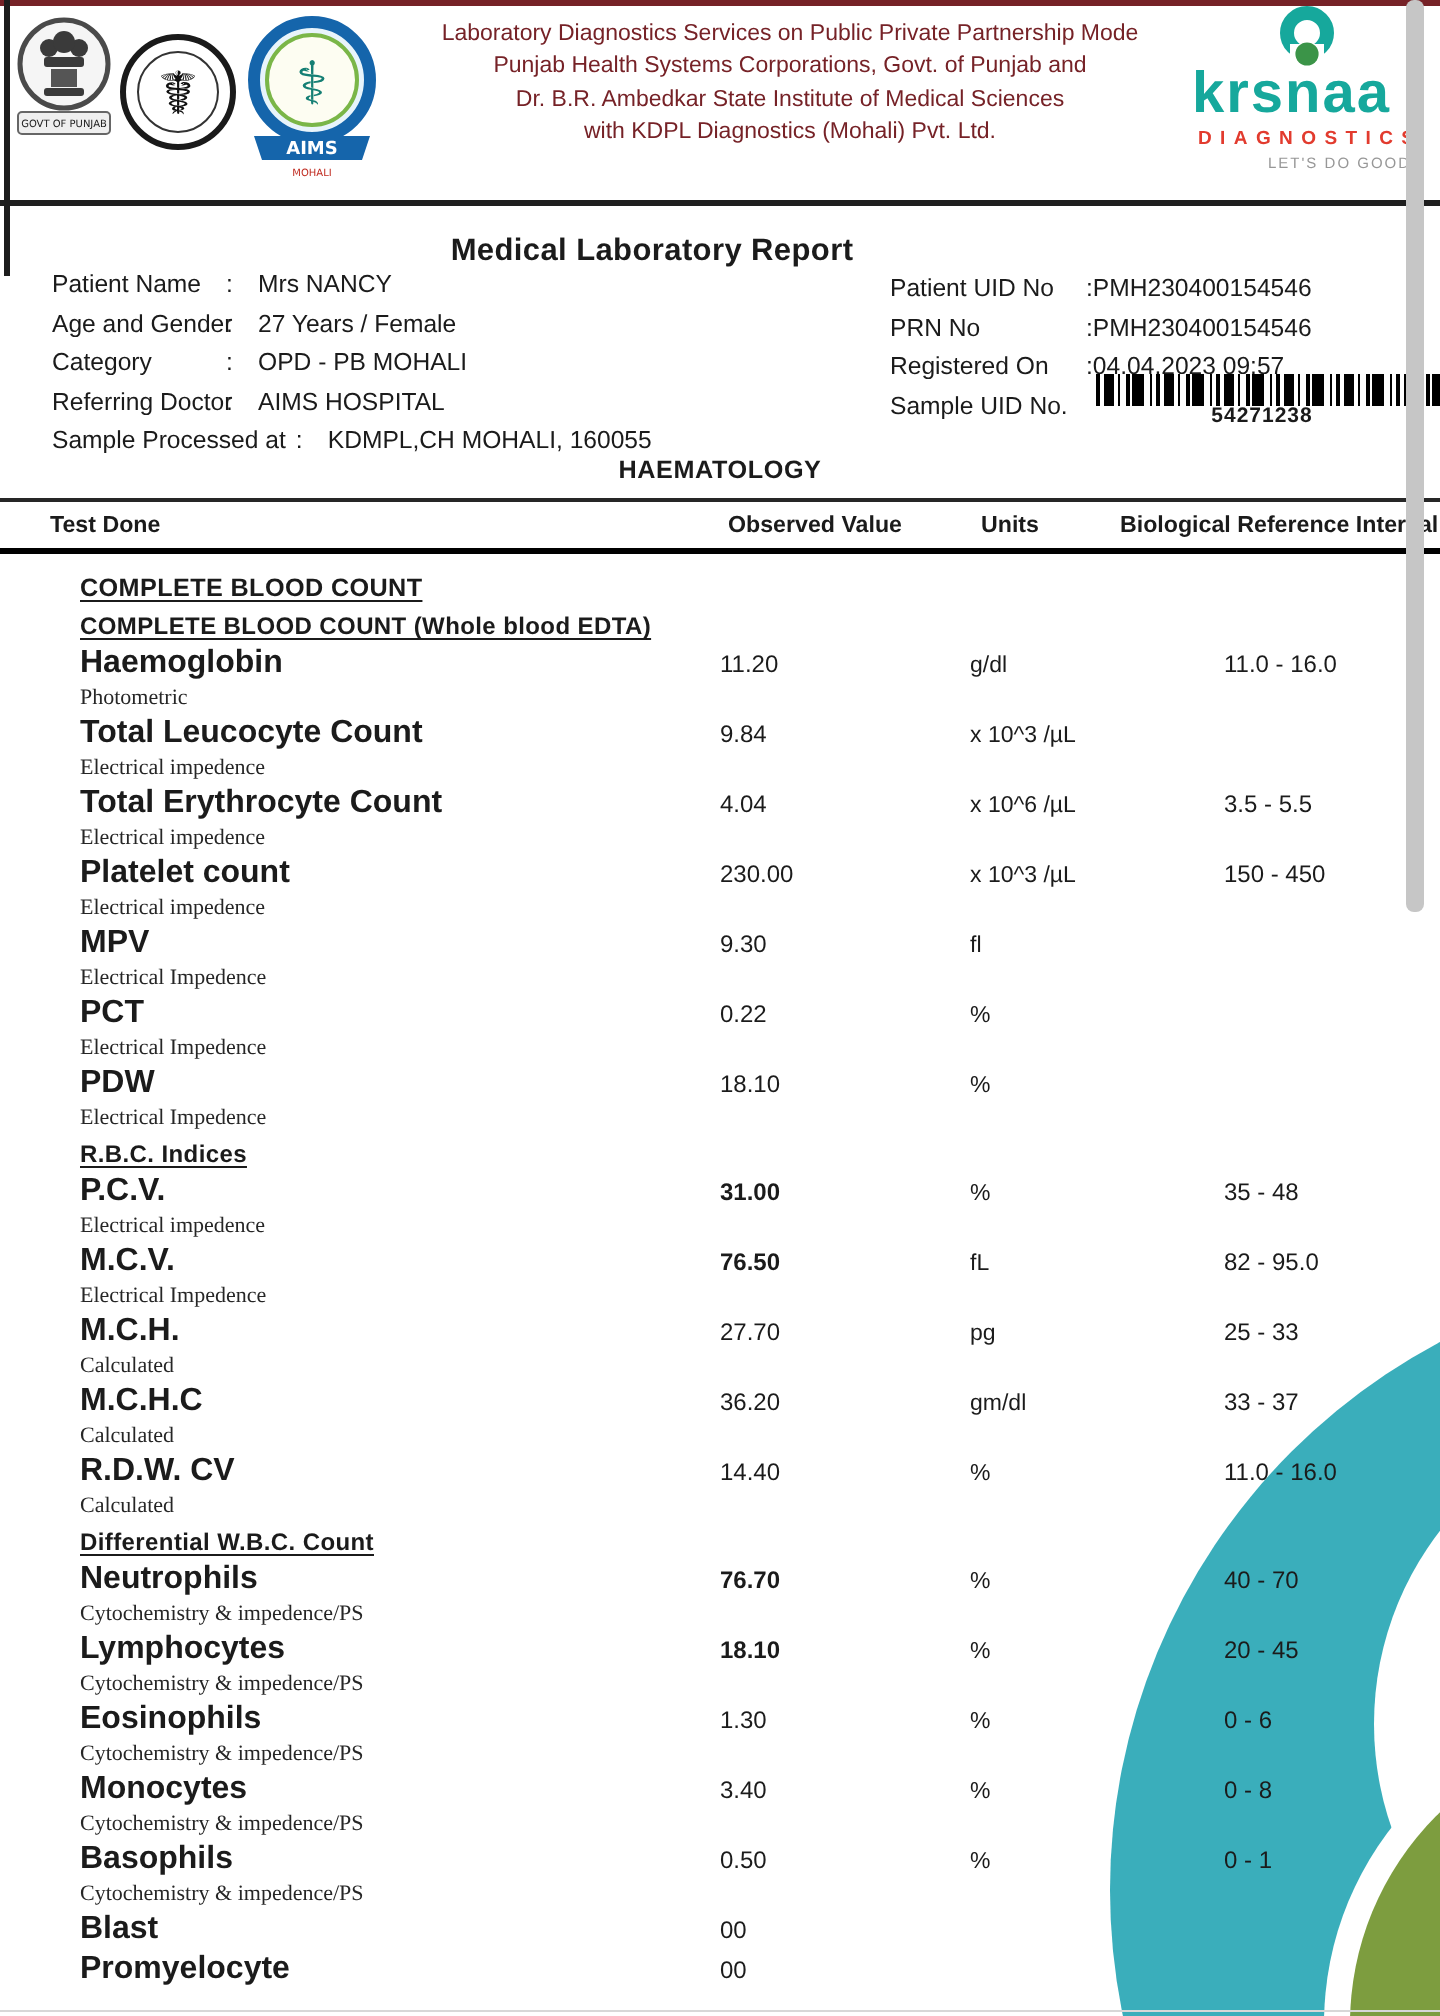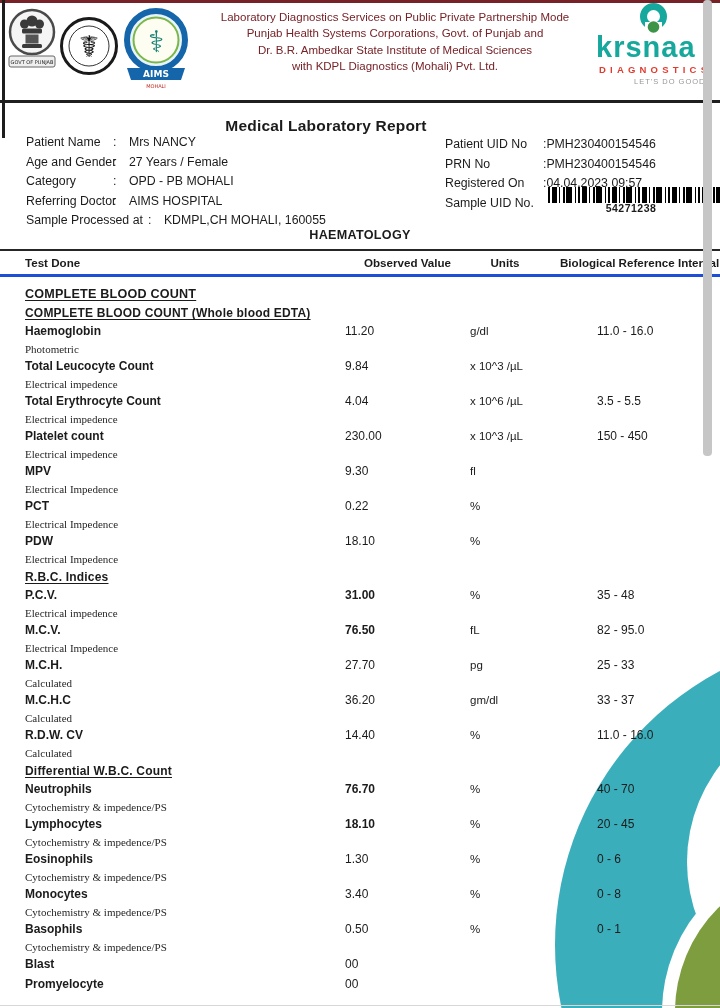--- a/index.html
+++ b/index.html
@@ -36,32 +36,32 @@
      background:repeating-linear-gradient(90deg,#000 0 2px,#fff 2px 4px,#000 4px 9px,#fff 9px 11px,
         #000 11px 12px,#fff 12px 15px,#000 15px 17px,#fff 17px 18px,#000 18px 24px,#fff 24px 27px,
         #000 27px 28px,#fff 28px 30px);}
   .barcode-num{position:absolute;left:548px;top:202px;width:166px;text-align:center;
                font-size:10.5px;font-weight:700;letter-spacing:.5px;z-index:1;}
   .dept{position:absolute;left:0;top:228px;width:720px;text-align:center;
         font-size:12.6px;font-weight:700;letter-spacing:.3px;z-index:1;}
   
   .grid{display:grid;grid-template-columns:320px 125px 70px 1fr;align-items:baseline;}
   .table{position:absolute;left:0;top:249px;width:720px;z-index:1;}
-  .thead{height:23px;border-top:2px solid #262626;border-bottom:3px solid #1d4ed8;
+  .thead{height:23px;border-top:2px solid #262626;border-bottom:3px solid #000000;
          padding-left:25px;font-size:11.6px;font-weight:700;align-items:center;}
   .thead .h2{text-align:center;}
   .thead .h3{text-align:center;}
   .thead .h4{padding-left:20px;white-space:nowrap;}
-  .rows{padding-left:25px;}
+  .rows{padding-left:40px;}
   .sec{font-size:12.6px;font-weight:700;line-height:19px;letter-spacing:.2px;
        text-decoration:underline;text-underline-offset:2px;}
   .sec:first-child{margin-top:8px;}
   .sec.sec2{font-size:12px;}
   .tline1{line-height:17px;height:17px;}
-  .tname{font-size:12px;font-weight:700;}
+  .tname{font-size:16px;font-weight:700;}
   .tval{font-size:12px;}
   .tval.bold{font-weight:700;}
   .tunits{font-size:11.5px;text-align:left;}
   .tref{font-size:12px;padding-left:57px;white-space:nowrap;}
   .tmethod{font-family:"Liberation Serif",serif;font-size:11px;line-height:18px;height:18px;color:#262626;}
   .tmethod.empty{height:3px;}
   
   .scrollbar{position:absolute;left:703px;top:0;width:9px;height:456px;border-radius:4px;
              background:var(--scrollbar);z-index:10;}
   .watermark{position:absolute;left:0;top:0;z-index:0;}

